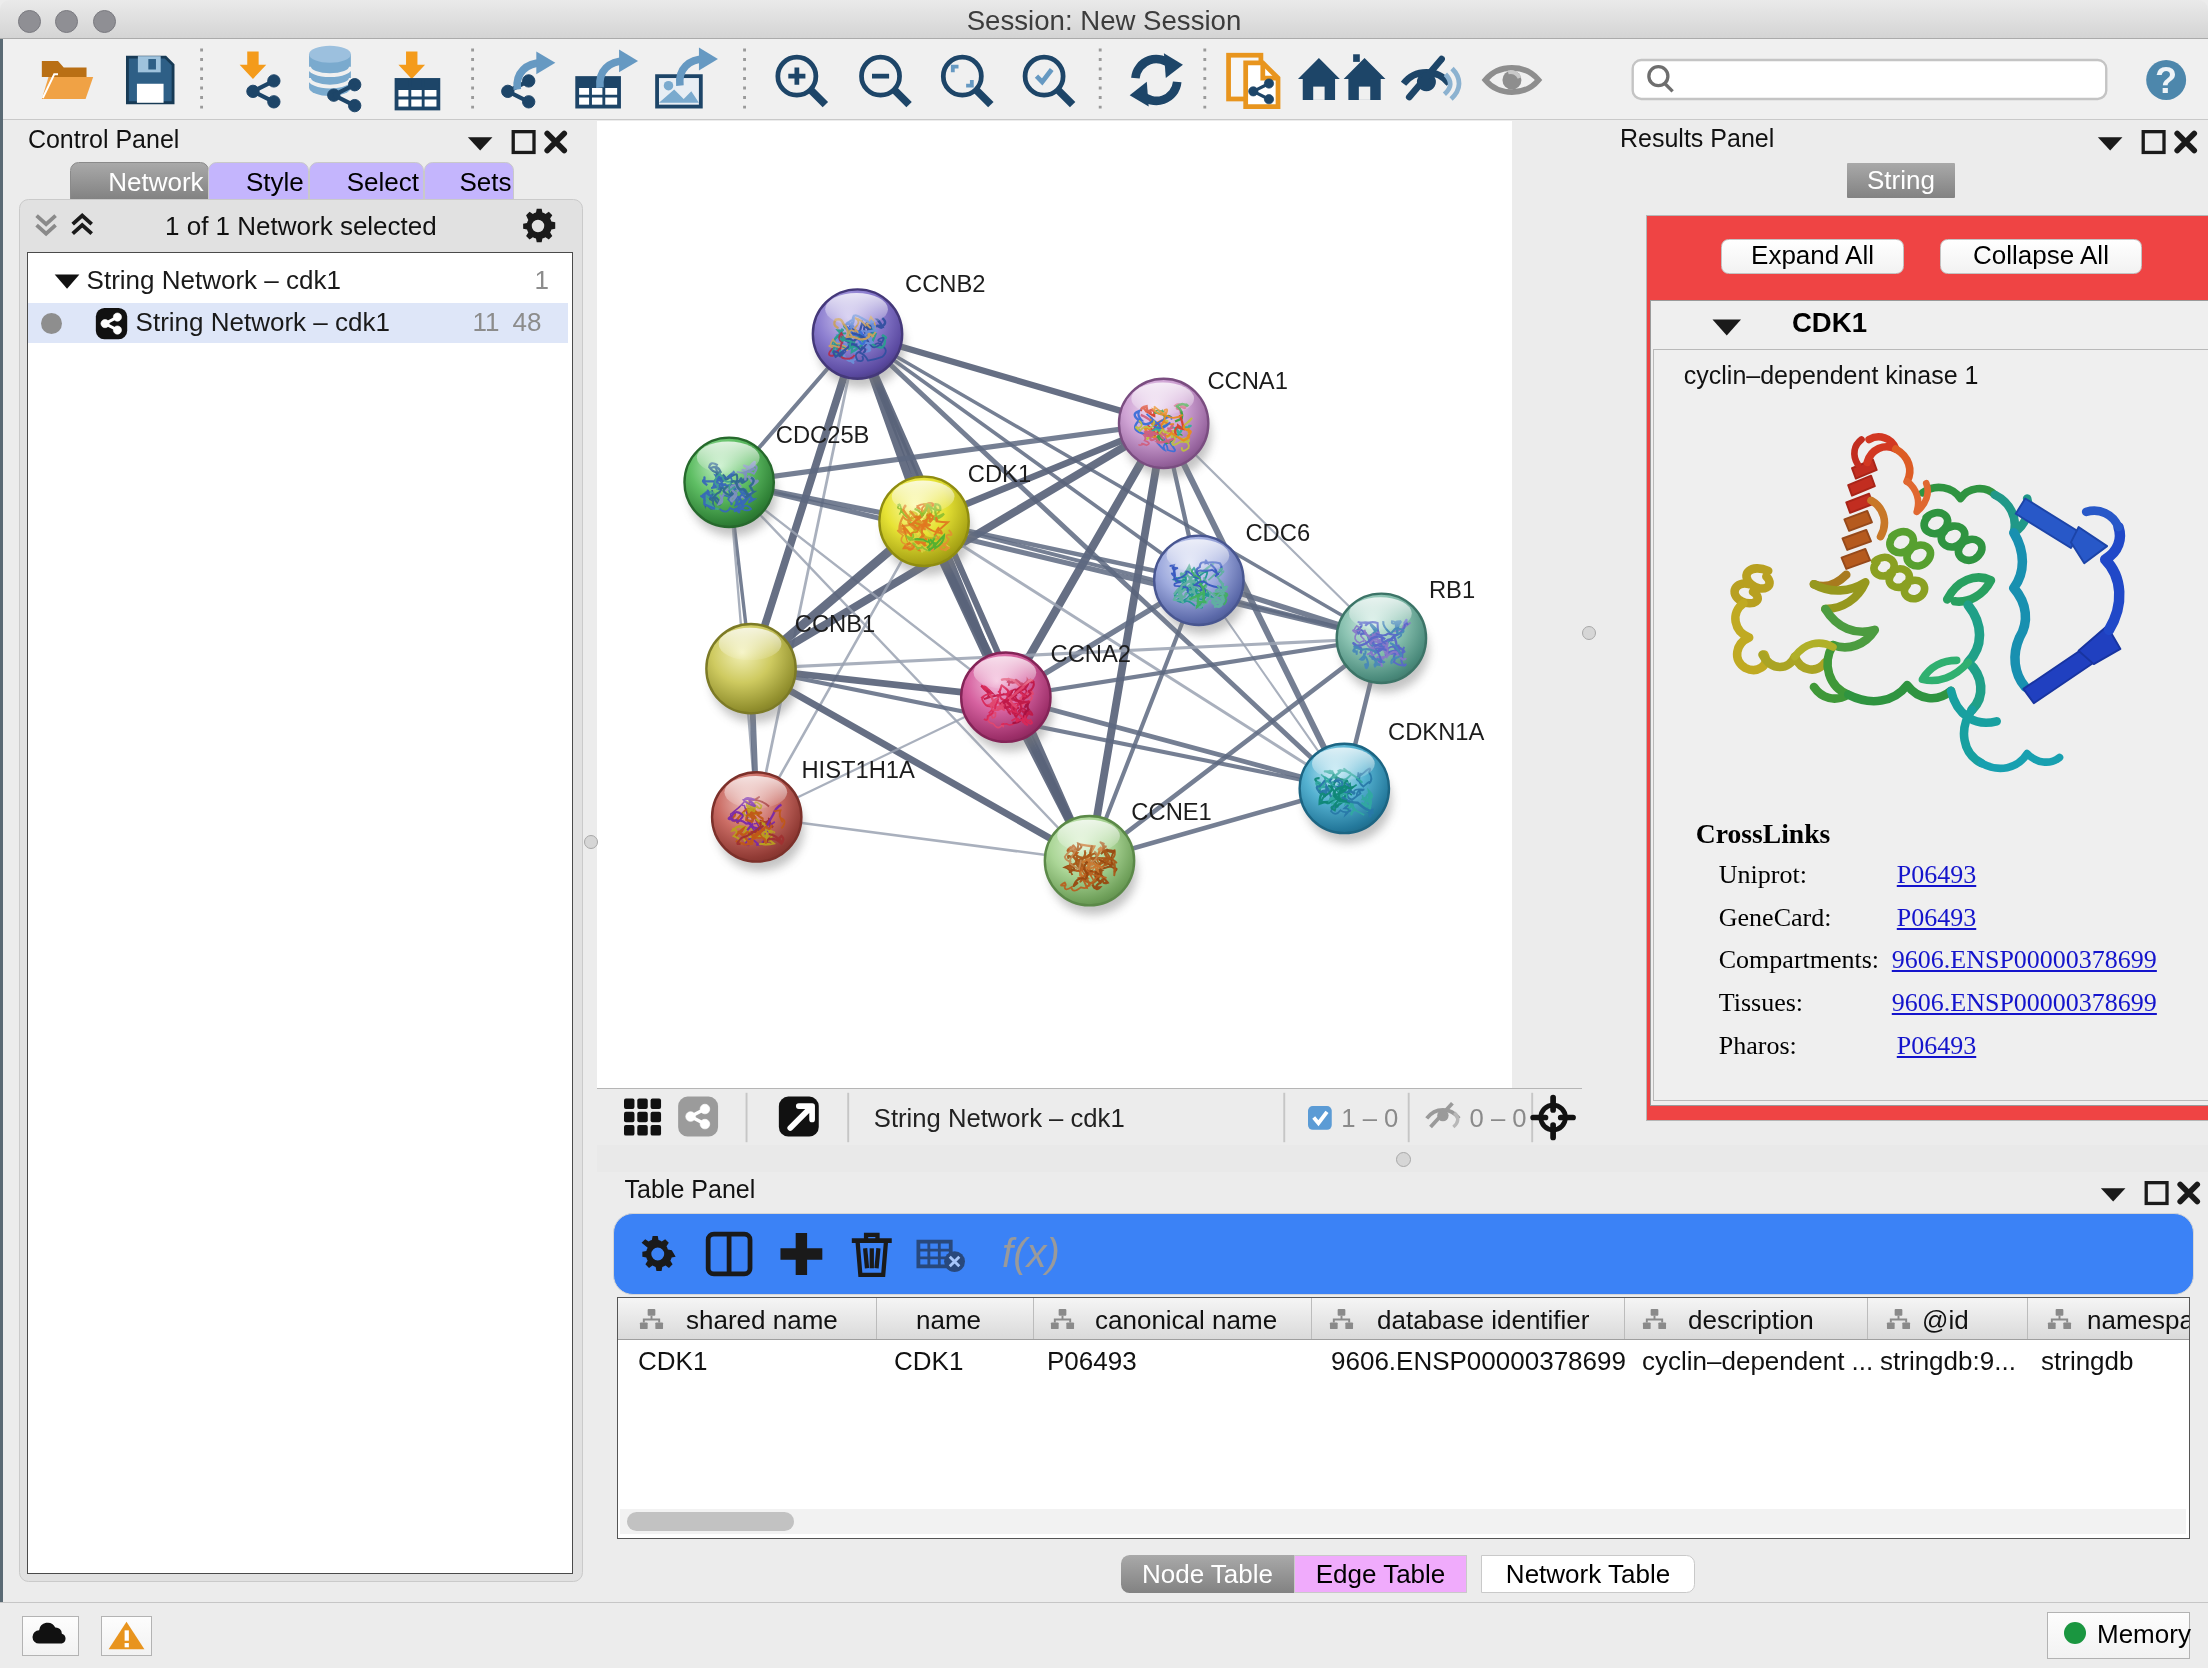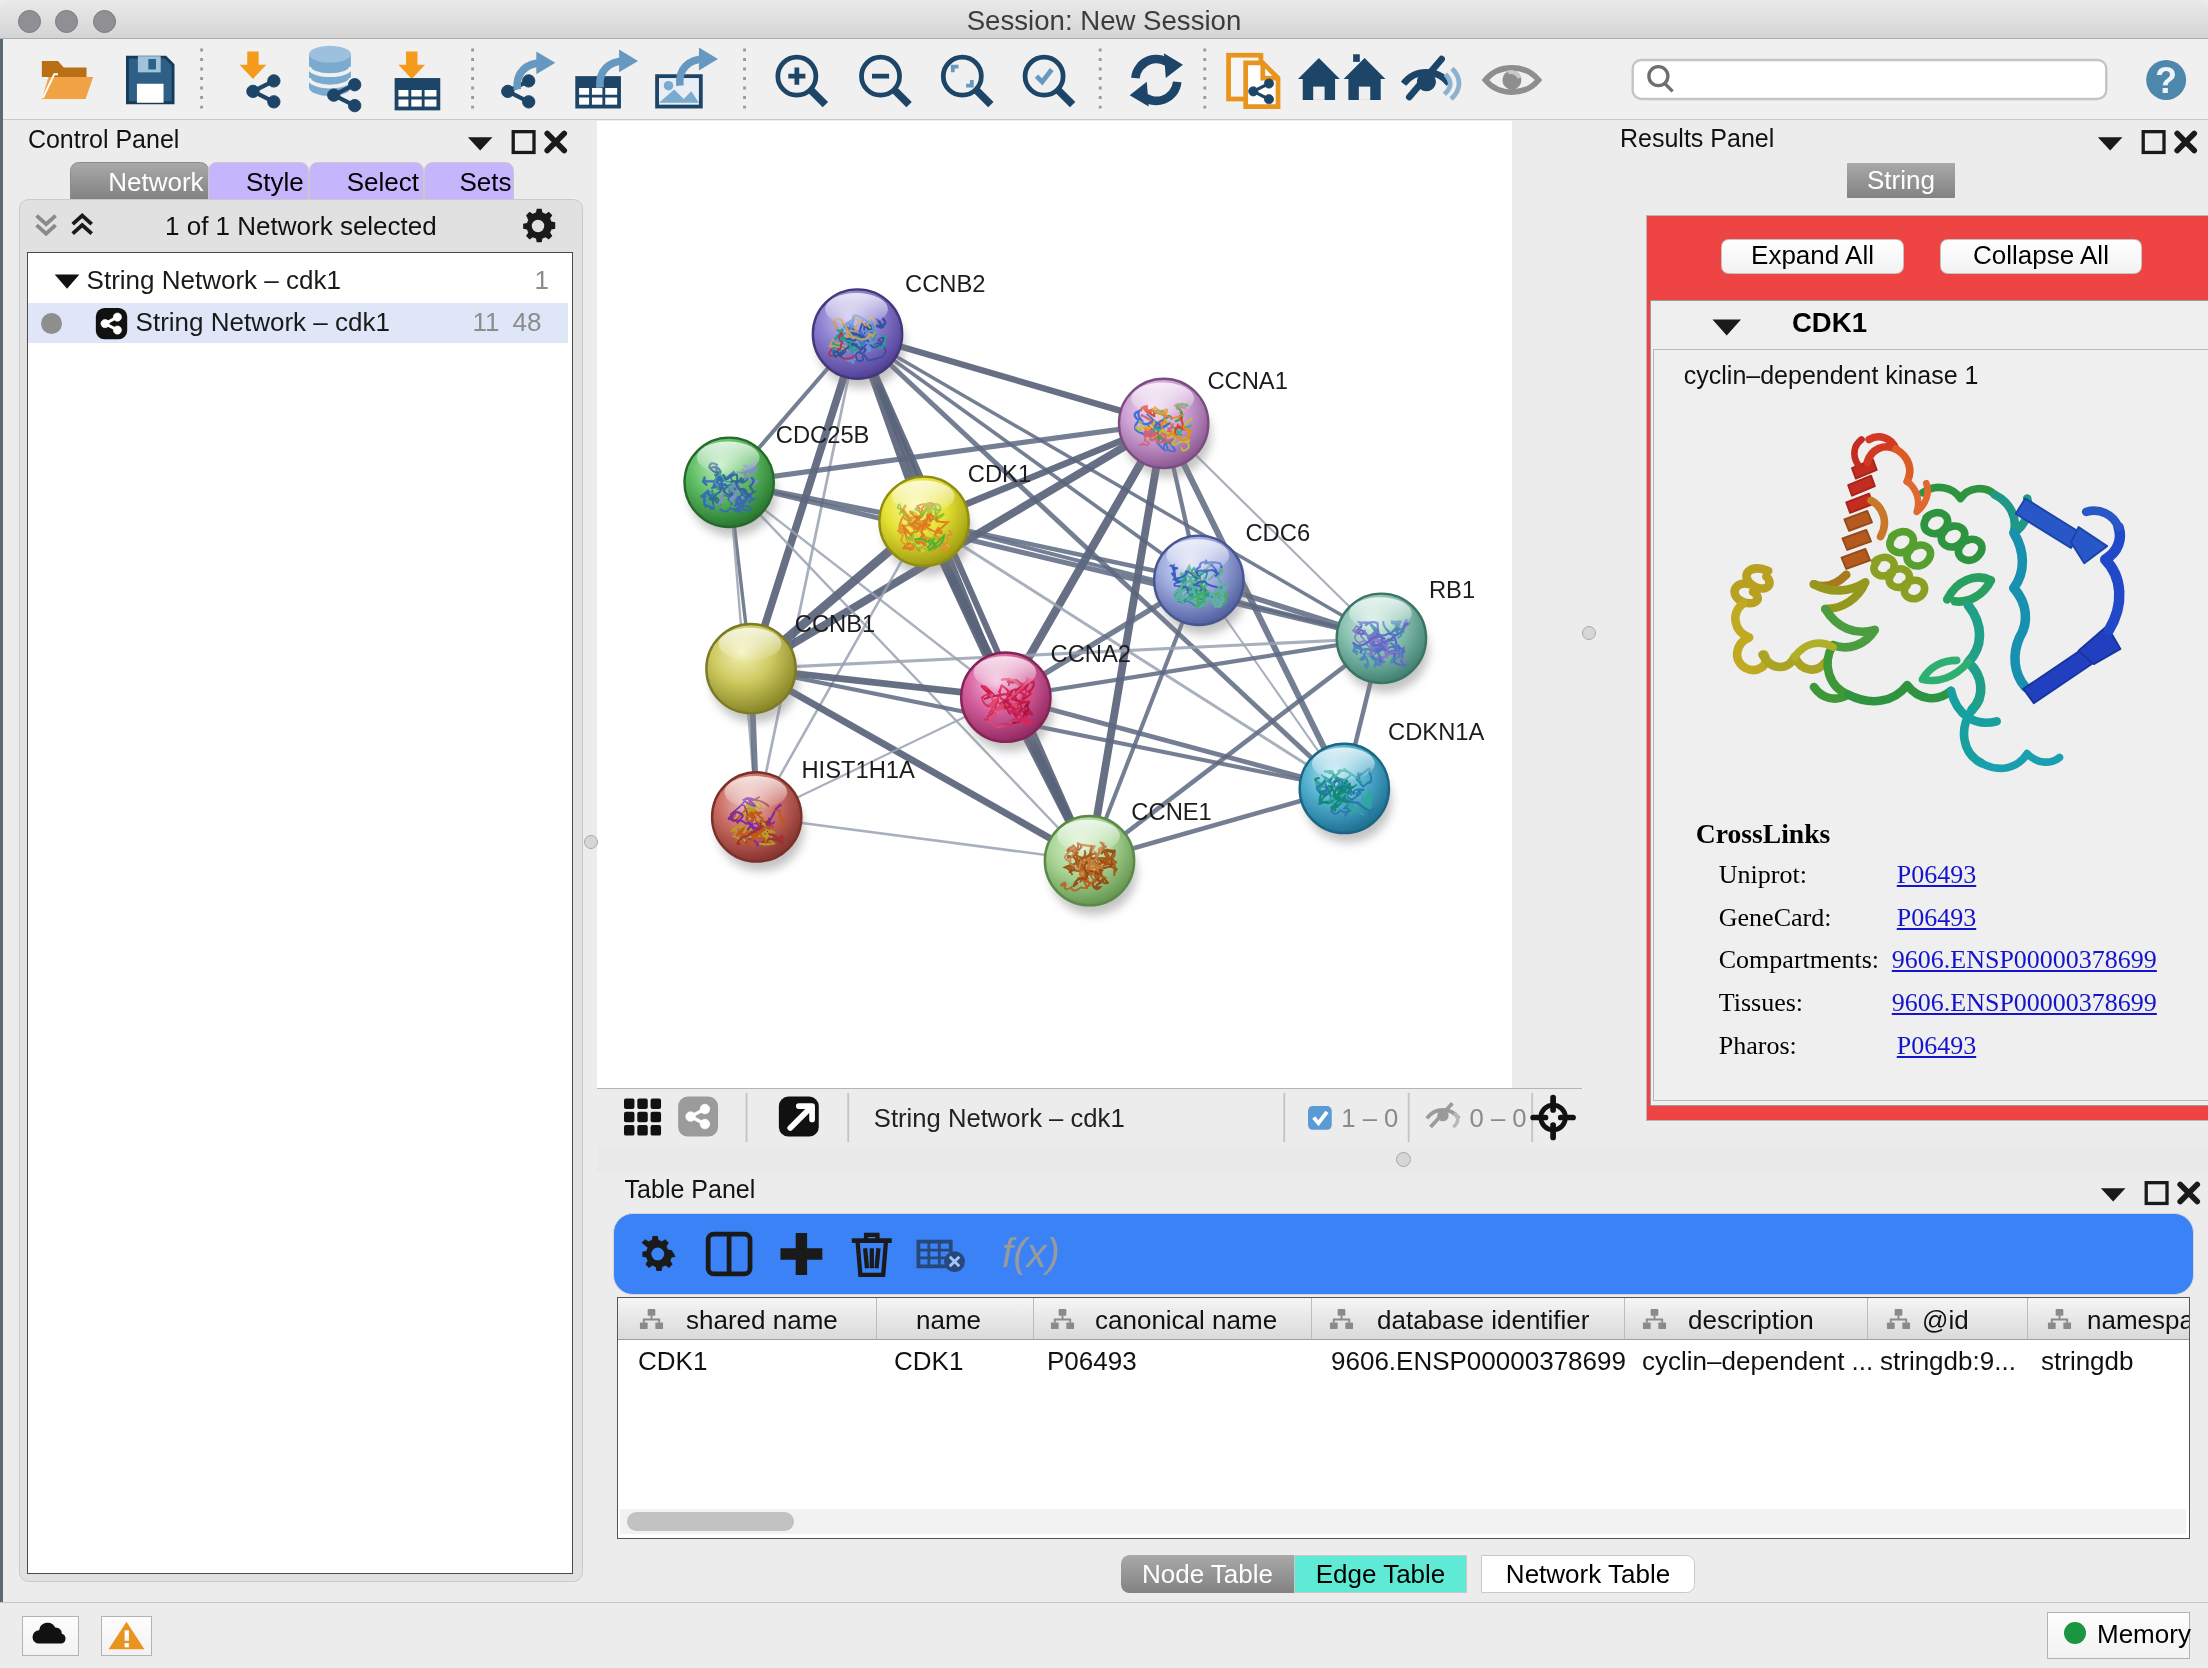--- a/index.html
+++ b/index.html
@@ -998,21 +998,21 @@
  <div class="td" style="left:429px;">P06493</div>
  <div class="td" style="left:713px;">9606.ENSP00000378699</div>
  <div class="td" style="left:1024px;">cyclin–dependent ...</div>
  <div class="td" style="left:1262px;">stringdb:9...</div>
  <div class="td" style="left:1423px;">stringdb</div>
  <div id="hscroll">
         <div id="hthumb"></div>
       </div>
 </div>
 <div class="btab" style="left:524px;top:383px;width:173px;background:linear-gradient(#a9a9a9,#828282);color:#fff;border-radius:8.6px 0 0 8.6px;line-height:38px;">Node Table</div>
-<div class="btab" style="left:697px;top:383px;width:173px;background:#5eead4;border:1px solid #c9c9c9;color:#000;line-height:36px;">Edge Table</div>
+<div class="btab" style="left:697px;top:383px;width:173px;background:#f0abfc;border:1px solid #c9c9c9;color:#000;line-height:36px;">Edge Table</div>
 <div class="btab" style="left:872px;top:383px;width:214px;background:#fff;border:1px solid #c9c9c9;color:#000;border-radius:0 8.6px 8.6px 0;line-height:36px;margin-left:12px;">Network Table</div>
 </div>
 <div class="abs" id="bottombar">
 <div class="bbtn" style="left:22px;top:13.3px;width:55px;height:38px;">
  <svg width="55" height="38" viewBox="0 0 58 40">
         <path d="M17 28 a7 7 0 0 1 0-14 a9 9 0 0 1 17-3 a6.5 6.5 0 0 1 7 6.5 a5.5 5.5 0 0 1 0 10.5 Z" fill="#111"></path>
       </svg>
 </div>
 <div class="bbtn" style="left:101px;top:13.3px;width:49px;height:38px;">
  <svg width="49" height="38" viewBox="0 0 52 40">

